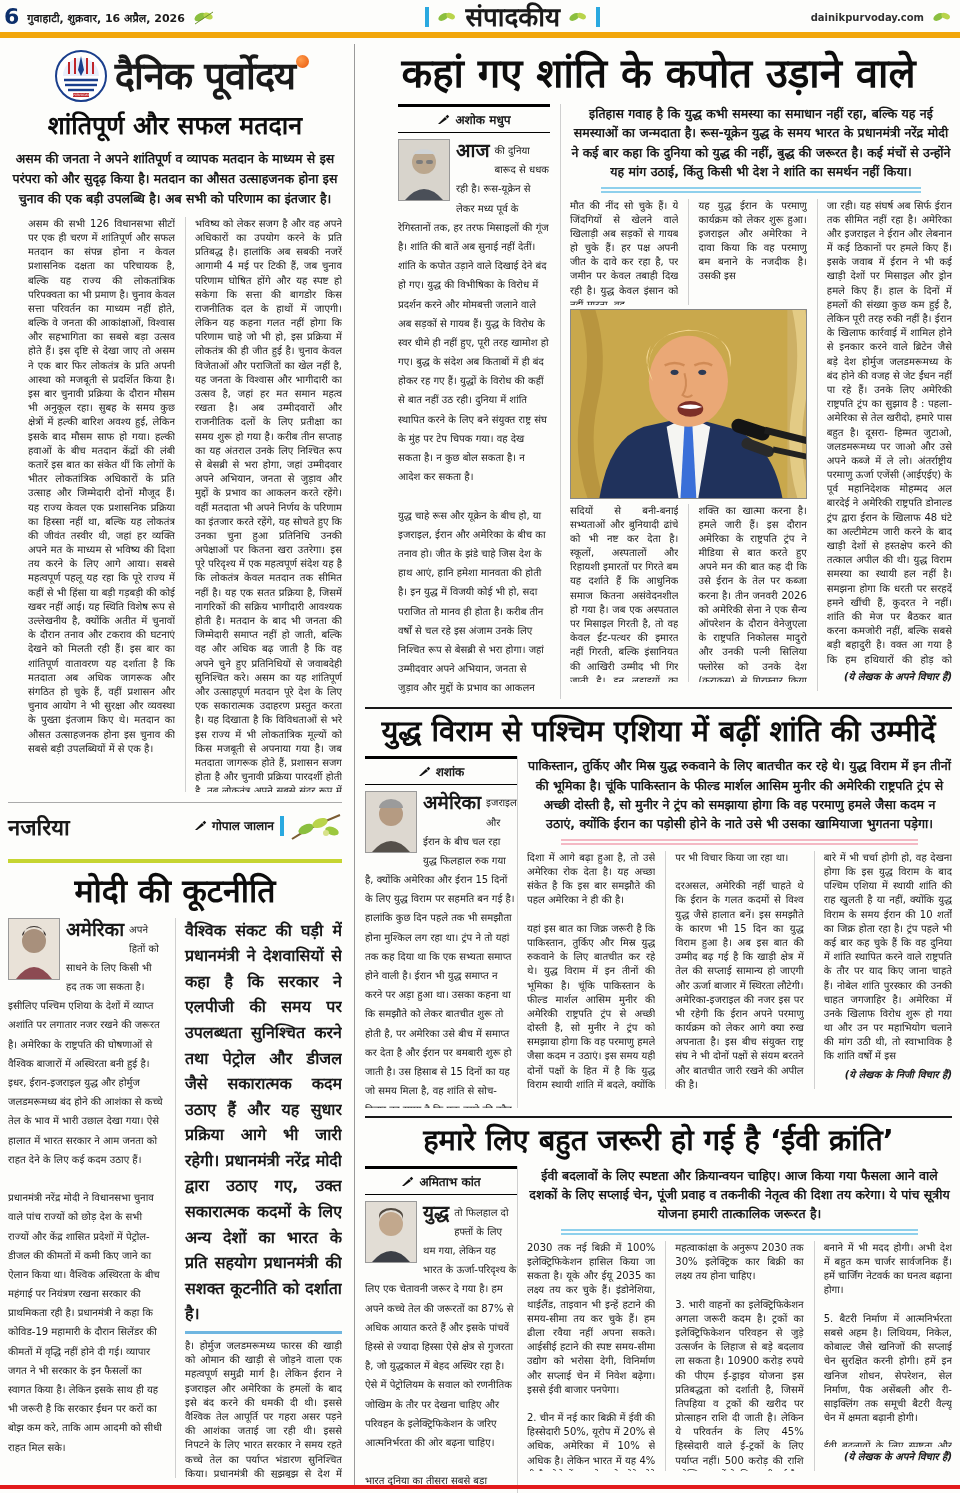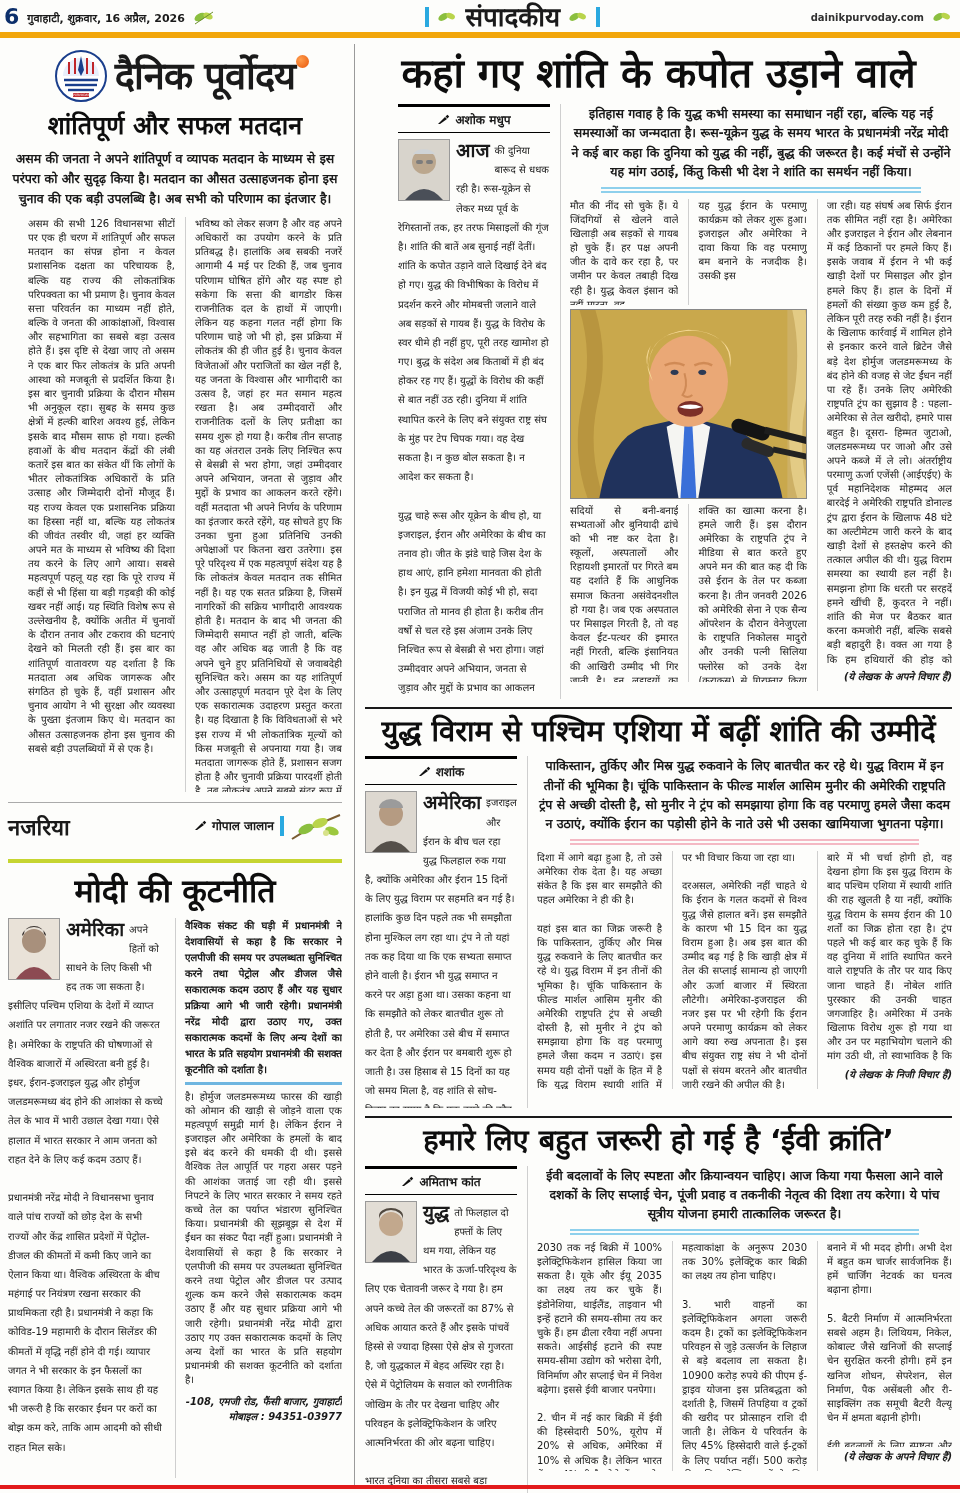--- a/index.html
+++ b/index.html
@@ -42,40 +42,40 @@
   .edit-headline { font-size:25px; margin:4px 0 8px 0; }
   .edit-intro { font-weight:700; font-size:12.5px; line-height:1.6; text-align:center; margin-bottom:8px; }
   .edit-body { height:575px;margin-left:20px; }
   
   .naz { margin-top:10px; border-top:1px solid #aaa; padding-top:6px; }
   .naz-head { display:flex; align-items:center; gap:6px; border-bottom:4px solid #c6d531; padding-bottom:16px; }
   .naz-label { font-size:22px; font-weight:900; }
   .naz-byline { font-weight:800; font-size:12px; display:flex; align-items:center; gap:5px; margin-left:auto; }
   .naz-headline { font-size:32px; margin:10px 0 8px 0; }
   .naz-body { height:560px; }
-  .naz-intro { font-weight:700; font-size:10px; line-height:1.6; text-align:justify; border-bottom:3px solid #6fb6e0; padding-bottom:4px; margin-bottom:5px; }
+  .naz-intro { font-weight:700; font-size:16px; line-height:1.6; text-align:justify; border-bottom:3px solid #6fb6e0; padding-bottom:4px; margin-bottom:5px; }
   .address { font-style:italic; font-weight:700; font-size:10px; text-align:right; line-height:1.5; margin-top:4px; }
   
   .lead-headline { font-size:40px; margin:8px 0 8px 0; }
   .lead-row { display:flex; gap:10px;margin-left:33px; }
   .lead-c1 { width:152px; flex:none; height:595px; overflow:hidden; }
   .lead-right { flex:1; border-left:1px solid #cfcfcf; padding-left:9px; }
   .lead-inner { display:flex; gap:10px; height:492px; }
   .midgroup { width:62%; flex:none; overflow:hidden; }
   .top-two { display:flex; gap:10px; height:106px; overflow:hidden; margin-bottom:4px; }
   .top-two .tcol { flex:1; overflow:hidden; }
   .top-two .tcol + .tcol { border-left:1px solid #cfcfcf; padding-left:9px; }
   .photo-frame { width:100%; height:190px; border:1px solid #888; margin:2px 0 5px 0; overflow:hidden; }
   .bot-two { display:flex; gap:10px; height:178px; overflow:hidden; }
   .bot-two .bcol { flex:1; overflow:hidden; }
   .bot-two .bcol + .bcol { border-left:1px solid #cfcfcf; padding-left:9px; }
   .lead-c4 { flex:1; border-left:1px solid #cfcfcf; padding-left:9px; overflow:hidden; }
   
   .mid-headline { font-size:29px; margin:4px 0 8px 0; }
-  .art-row { display:flex; gap:10px; }
+  .art-row { display:flex; gap:0; }
   .art-c1 { width:152px; flex:none; overflow:hidden; }
   .art-right { flex:1; border-left:1px solid #cfcfcf; padding-left:9px; }
   .cease .art-c1 { height:352px; }
   .cease .inner-cols { height:238px; }
   .ev .art-c1 { height:330px; }
   .ev .inner-cols { height:230px; }
   .inner-cols { display:flex; gap:10px; overflow:hidden; }
   .inner-cols .col { overflow:hidden; }
   svg { display:block; }
   .leaf-i { flex:none; }

